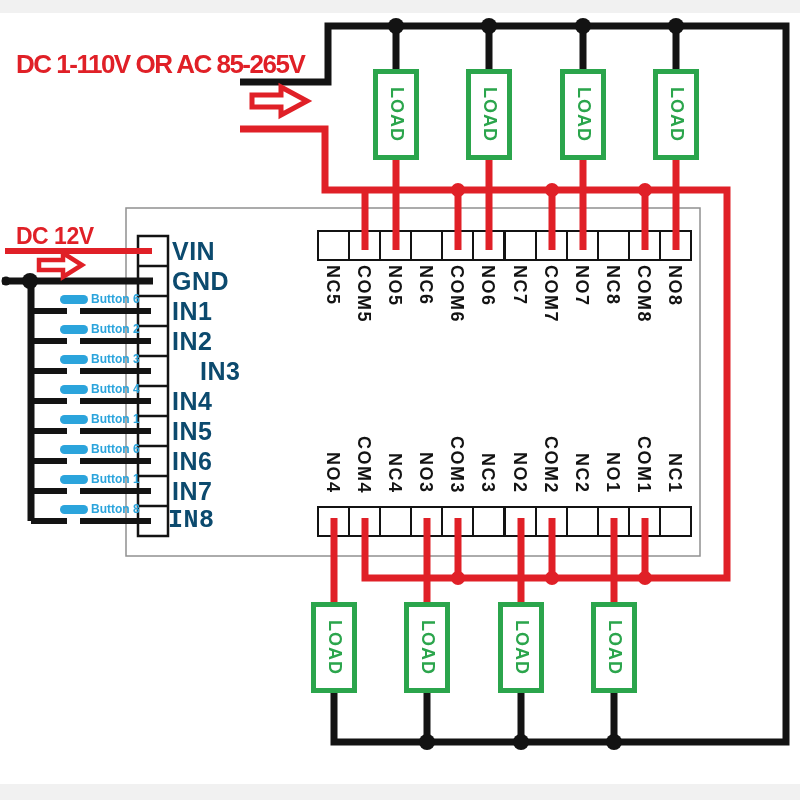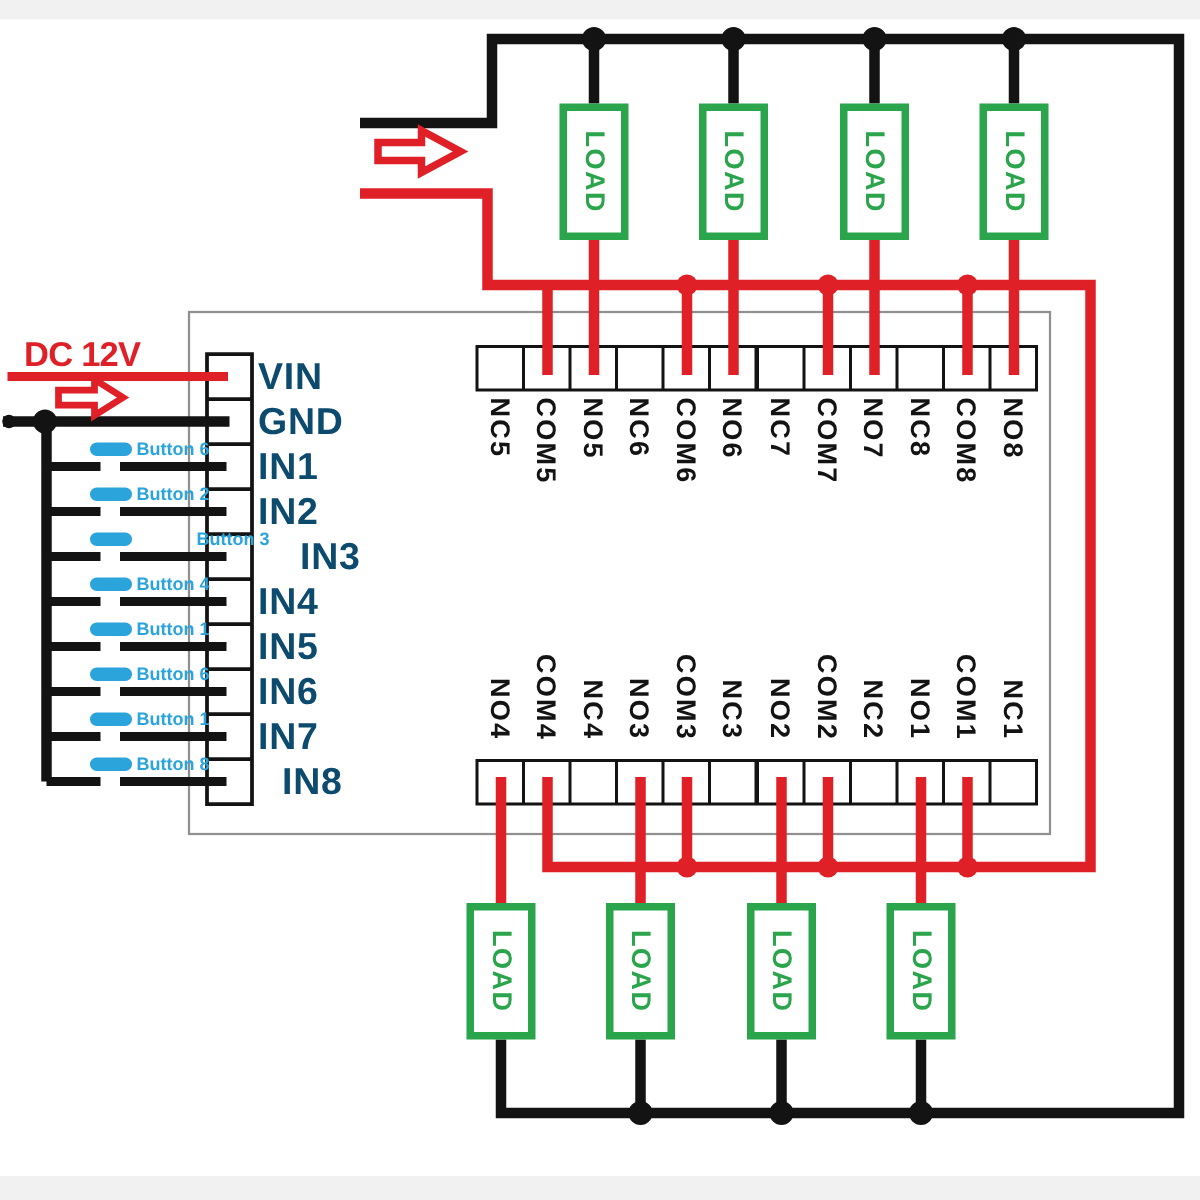--- a/index.html
+++ b/index.html
@@ -71,39 +71,40 @@
       <circle cx="645" cy="190" r="7"></circle>
       <circle cx="458" cy="578" r="7"></circle>
       <circle cx="552" cy="578" r="7"></circle>
       <circle cx="645" cy="578" r="7"></circle>
     </g>
 
     <polygon points="252,95 281,95 281,87 307,101 281,115 281,107 252,107" fill="#ffffff" stroke="#e02027" stroke-width="5"></polygon>
     <polygon points="39,260 63,260 63,253 82,265 63,277 63,270 39,270" fill="#ffffff" stroke="#e02027" stroke-width="4.5"></polygon>
   </svg>
 
+  <div class="abs title" style="left:16px;top:50px;">DC 1-110V OR AC 85-265V</div>
   <div class="abs dc12" style="left:16px;top:225px;">DC 12V</div>
 
   <div class="abs pinlabel" style="left:172px;top:238px;">VIN</div>
   <div class="abs pinlabel" style="left:172px;top:268px;">GND</div>
   <div class="abs pinlabel" style="left:172px;top:298px;">IN1</div>
   <div class="abs pinlabel" style="left:172px;top:328px;">IN2</div>
   <div class="abs pinlabel" style="left:172px;top:358px;margin-left:28px;">IN3</div>
   <div class="abs pinlabel" style="left:172px;top:388px;">IN4</div>
   <div class="abs pinlabel" style="left:172px;top:418px;">IN5</div>
   <div class="abs pinlabel" style="left:172px;top:448px;">IN6</div>
   <div class="abs pinlabel" style="left:172px;top:478px;">IN7</div>
-  <div class="abs pinlabel" style="left:188px;top:508px;">IN8</div>
+  <div class="abs pinlabel" style="left:168px;top:508px;font-family:Liberation Mono, monospace;">IN8</div>
 
   <div class="pill" style="left:60px;top:295px;"></div>
   <div class="btnlabel" style="left:91px;top:292px;">Button 6</div>
   <div class="pill" style="left:60px;top:325px;"></div>
   <div class="btnlabel" style="left:91px;top:322px;">Button 2</div>
   <div class="pill" style="left:60px;top:355px;"></div>
-  <div class="btnlabel" style="left:91px;top:352px;margin-left:40px;">Button 3</div>
+  <div class="btnlabel" style="left:91px;top:352px;">Button 3</div>
   <div class="pill" style="left:60px;top:385px;"></div>
   <div class="btnlabel" style="left:91px;top:382px;">Button 4</div>
   <div class="pill" style="left:60px;top:415px;"></div>
   <div class="btnlabel" style="left:91px;top:412px;">Button 1</div>
   <div class="pill" style="left:60px;top:445px;"></div>
   <div class="btnlabel" style="left:91px;top:442px;">Button 6</div>
   <div class="pill" style="left:60px;top:475px;"></div>
   <div class="btnlabel" style="left:91px;top:472px;">Button 1</div>
   <div class="pill" style="left:60px;top:505px;"></div>
   <div class="btnlabel" style="left:91px;top:502px;">Button 8</div>

